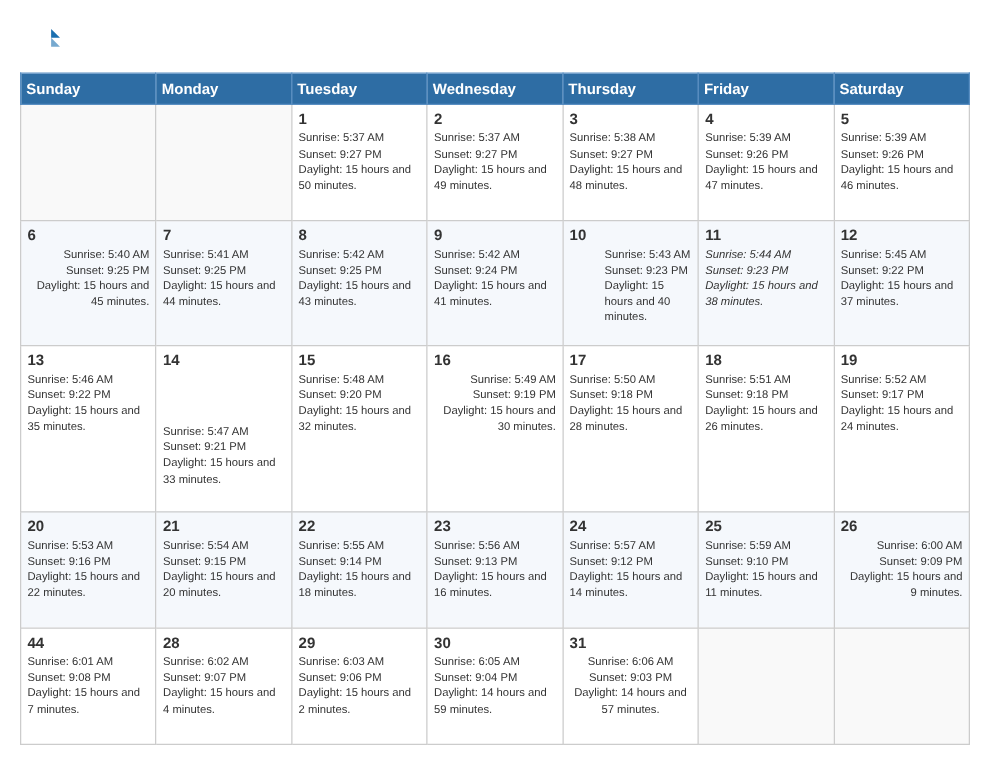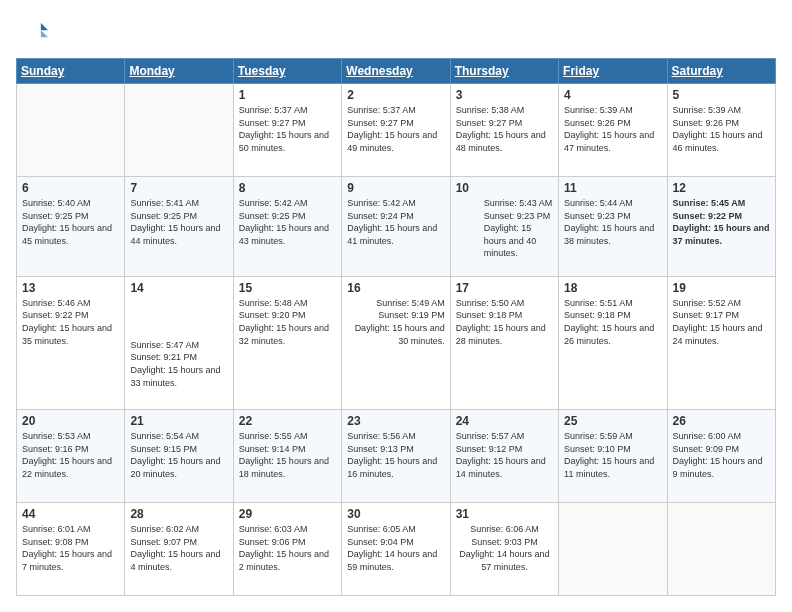--- a/index.html
+++ b/index.html
@@ -60,21 +60,20 @@
       table-layout: fixed;
     }
     .calendar th {
       background: #2e6da4;
       color: #fff;
       font-size: 12px;
       font-weight: bold;
       padding: 5px 4px;
       border: 1px solid #5a8fc2;
       text-align: left;
-      text-decoration: underline;
     }
     .calendar td {
       border: 1px solid #ccc;
       vertical-align: top;
       padding: 4px 5px;
       font-size: 9.5px;
       color: #333;
       background: #fff;
       height: 82px;
     }
@@ -160,21 +159,21 @@
           <td>
             <span class="day-number">5</span>
             <div class="cell-info" style="white-space: pre-line;">Sunrise: 5:39 AM
 Sunset: 9:26 PM
 Daylight: 15 hours and 46 minutes.</div>
           </td>
         </tr>
         <tr>
           <td>
             <span class="day-number">6</span>
-            <div class="cell-info" style="white-space: pre-line;">Sunrise: 5:40 AM
+            <div class="cell-info" style="white-space: pre-line; text-align: right;">Sunrise: 5:40 AM
 Sunset: 9:25 PM
 Daylight: 15 hours and 45 minutes.</div>
           </td>
           <td>
             <span class="day-number">7</span>
             <div class="cell-info" style="white-space: pre-line;">Sunrise: 5:41 AM
 Sunset: 9:25 PM
 Daylight: 15 hours and 44 minutes.</div>
           </td>
           <td>
@@ -190,27 +189,27 @@
 Daylight: 15 hours and 41 minutes.</div>
           </td>
           <td>
             <span class="day-number">10</span>
             <div class="cell-info" style="white-space: pre-line; margin-left: 28px;">Sunrise: 5:43 AM
 Sunset: 9:23 PM
 Daylight: 15 hours and 40 minutes.</div>
           </td>
           <td>
             <span class="day-number">11</span>
-            <div class="cell-info" style="white-space: pre-line;">Sunrise: 5:44 AM
+            <div class="cell-info" style="white-space: pre-line; font-style: italic;">Sunrise: 5:44 AM
 Sunset: 9:23 PM
 Daylight: 15 hours and 38 minutes.</div>
           </td>
           <td>
             <span class="day-number">12</span>
-            <div class="cell-info" style="white-space: pre-line; font-weight: bold;">Sunrise: 5:45 AM
+            <div class="cell-info" style="white-space: pre-line;">Sunrise: 5:45 AM
 Sunset: 9:22 PM
 Daylight: 15 hours and 37 minutes.</div>
           </td>
         </tr>
         <tr>
           <td>
             <span class="day-number">13</span>
             <div class="cell-info" style="white-space: pre-line;">Sunrise: 5:46 AM
 Sunset: 9:22 PM
 Daylight: 15 hours and 35 minutes.</div>
@@ -284,21 +283,21 @@
 Daylight: 15 hours and 14 minutes.</div>
           </td>
           <td>
             <span class="day-number">25</span>
             <div class="cell-info" style="white-space: pre-line;">Sunrise: 5:59 AM
 Sunset: 9:10 PM
 Daylight: 15 hours and 11 minutes.</div>
           </td>
           <td>
             <span class="day-number">26</span>
-            <div class="cell-info" style="white-space: pre-line;">Sunrise: 6:00 AM
+            <div class="cell-info" style="white-space: pre-line; text-align: right;">Sunrise: 6:00 AM
 Sunset: 9:09 PM
 Daylight: 15 hours and 9 minutes.</div>
           </td>
         </tr>
         <tr>
           <td>
             <span class="day-number">44</span>
             <div class="cell-info" style="white-space: pre-line;">Sunrise: 6:01 AM
 Sunset: 9:08 PM
 Daylight: 15 hours and 7 minutes.</div>

